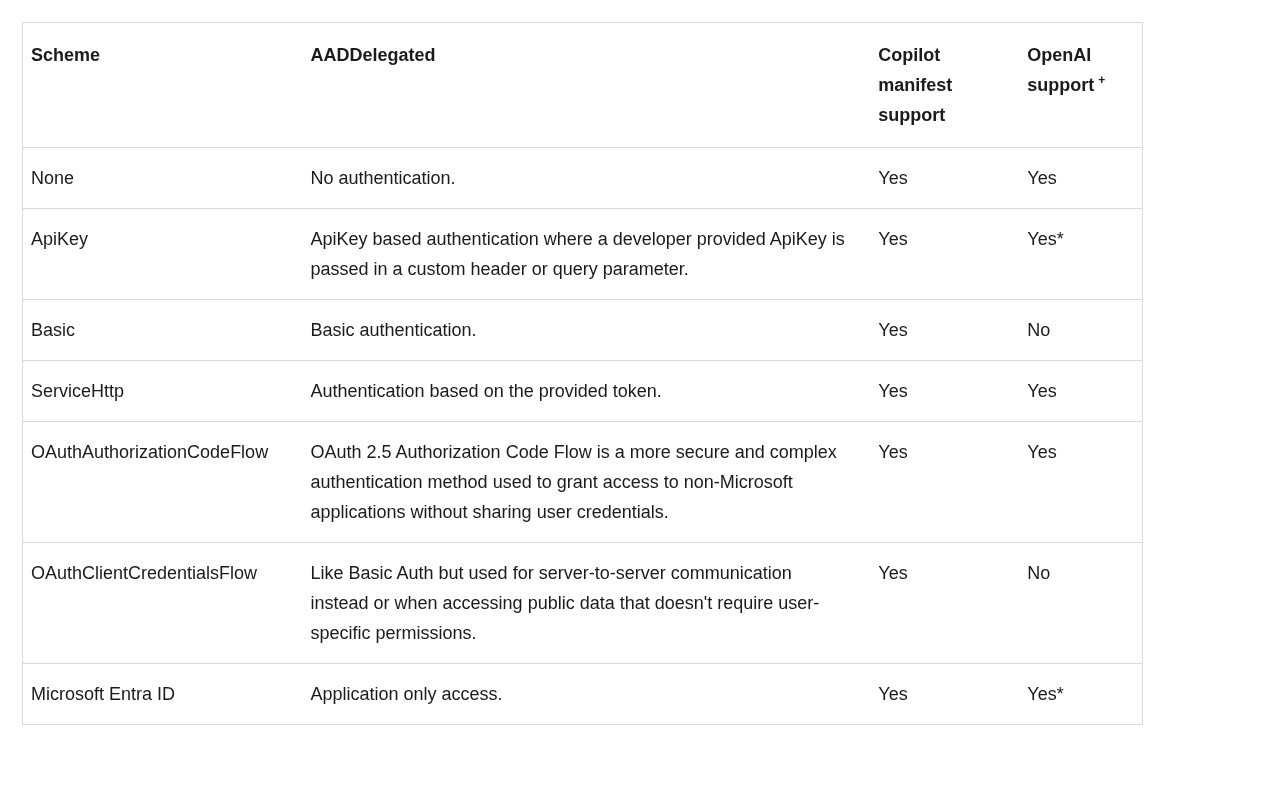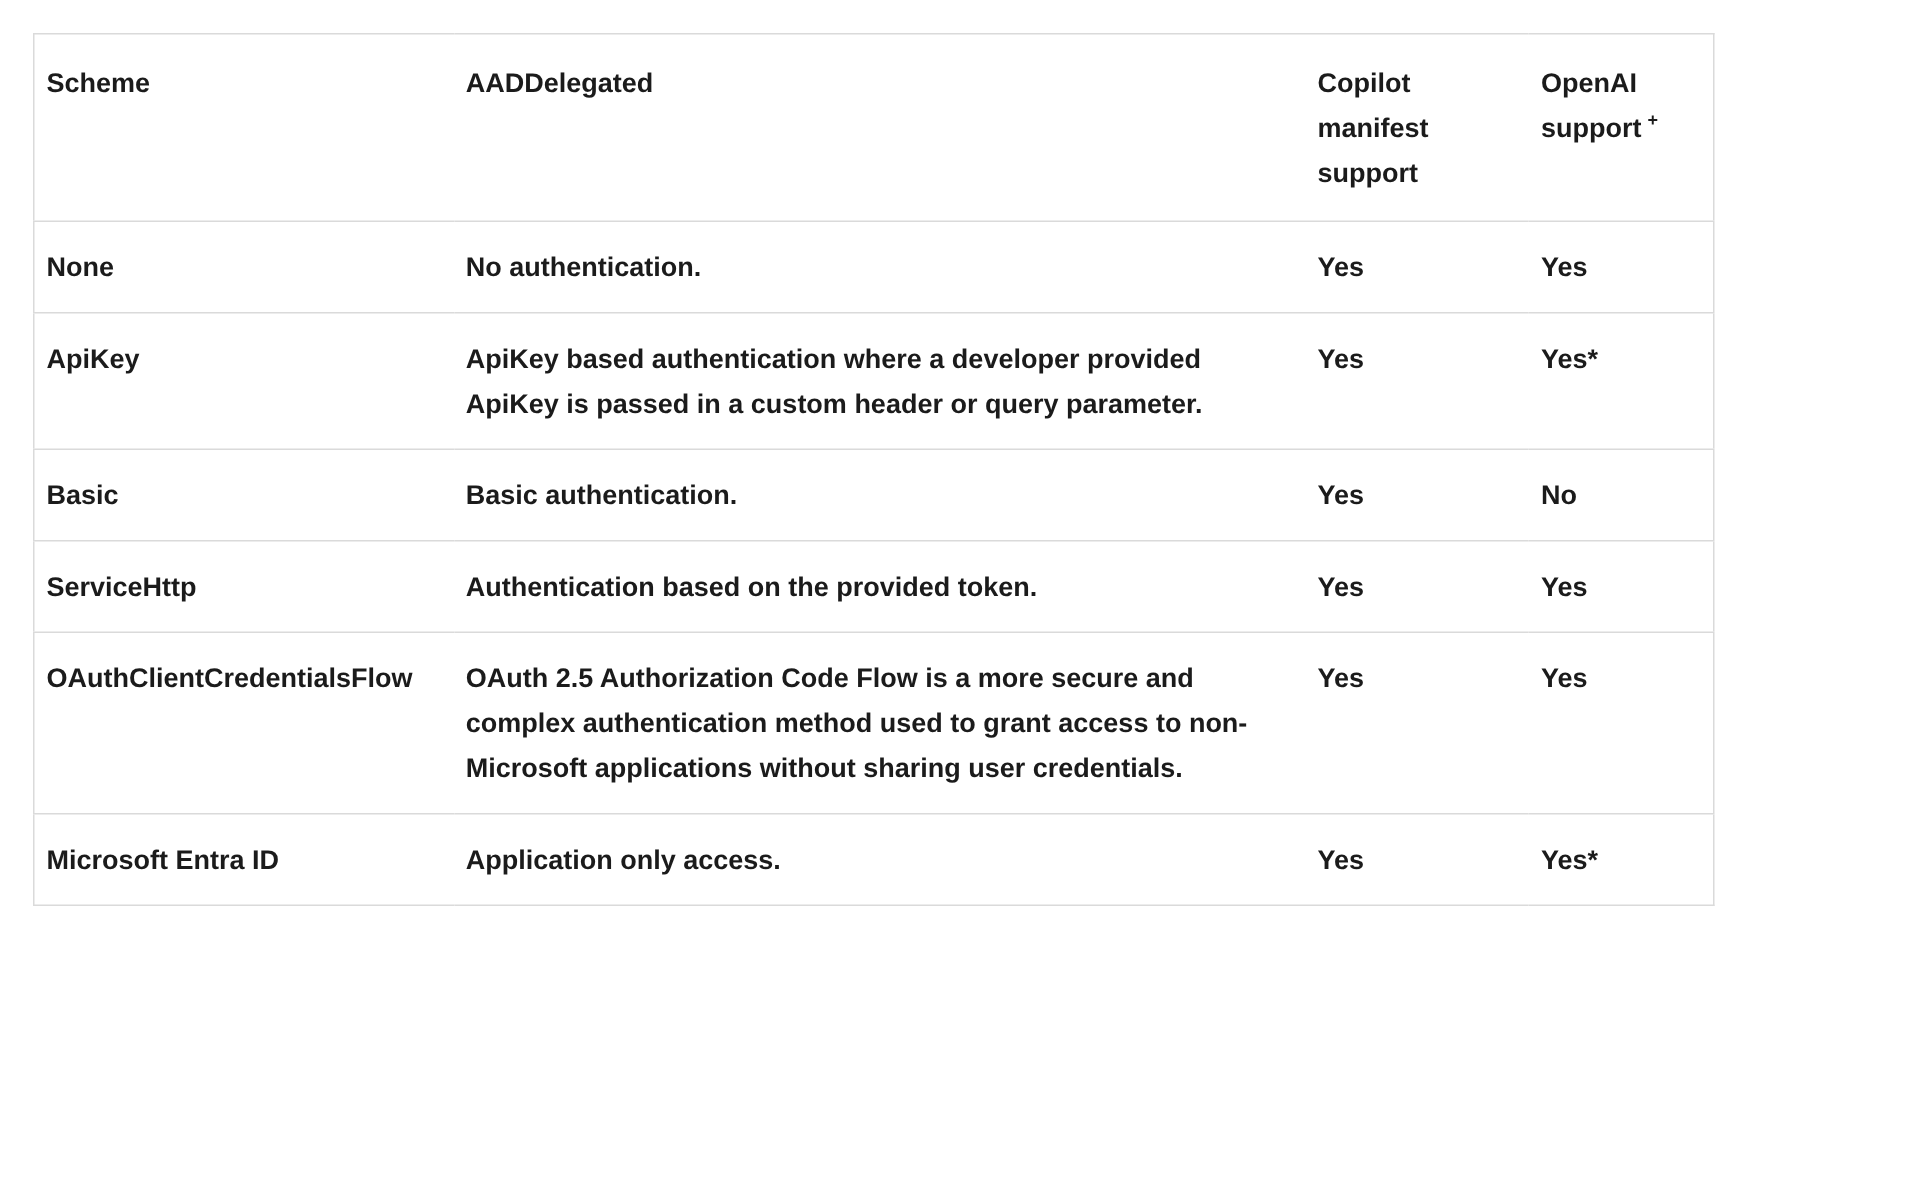--- a/index.html
+++ b/index.html
@@ -30,21 +30,21 @@
   col.col-scheme   { width: 25.0%; }
   col.col-desc     { width: 50.7%; }
   col.col-copilot  { width: 13.3%; }
   col.col-openai   { width: 11.0%; }
   th, td {
     text-align: left;
     vertical-align: top;
     border-top: 1px solid #dadada;
     padding: 15px 16px 15px 8px;
     line-height: 30px;
-    font-weight: bold;
+    font-weight: normal;
   }
   thead th {
     font-weight: 700;
     padding-top: 17px;
     padding-bottom: 17px;
     border-top: none;
   }
   th sup {
     font-size: 12px;
     line-height: 0;
@@ -102,26 +102,32 @@
   </tr>
 
   <tr>
     <td>ServiceHttp</td>
     <td>Authentication based on the provided token.</td>
     <td>Yes</td>
     <td>Yes</td>
   </tr>
 
   <tr>
-    <td>OAuthClientCredentialsFlow</td>
+    <td>OAuthAuthorizationCodeFlow</td>
     <td>OAuth 2.5 Authorization Code Flow is a more secure and complex authentication method used to grant access to non-Microsoft applications without sharing user credentials.</td>
     <td>Yes</td>
     <td>Yes</td>
   </tr>
 
+  <tr>
+    <td>OAuthClientCredentialsFlow</td>
+    <td>Like Basic Auth but used for server-to-server communication instead or when accessing public data that doesn't require user-specific permissions.</td>
+    <td>Yes</td>
+    <td>No</td>
+  </tr>
 
   <tr>
     <td>Microsoft Entra ID</td>
     <td>Application only access.</td>
     <td>Yes</td>
     <td>Yes*</td>
   </tr>
 
 </tbody>
   </table>

